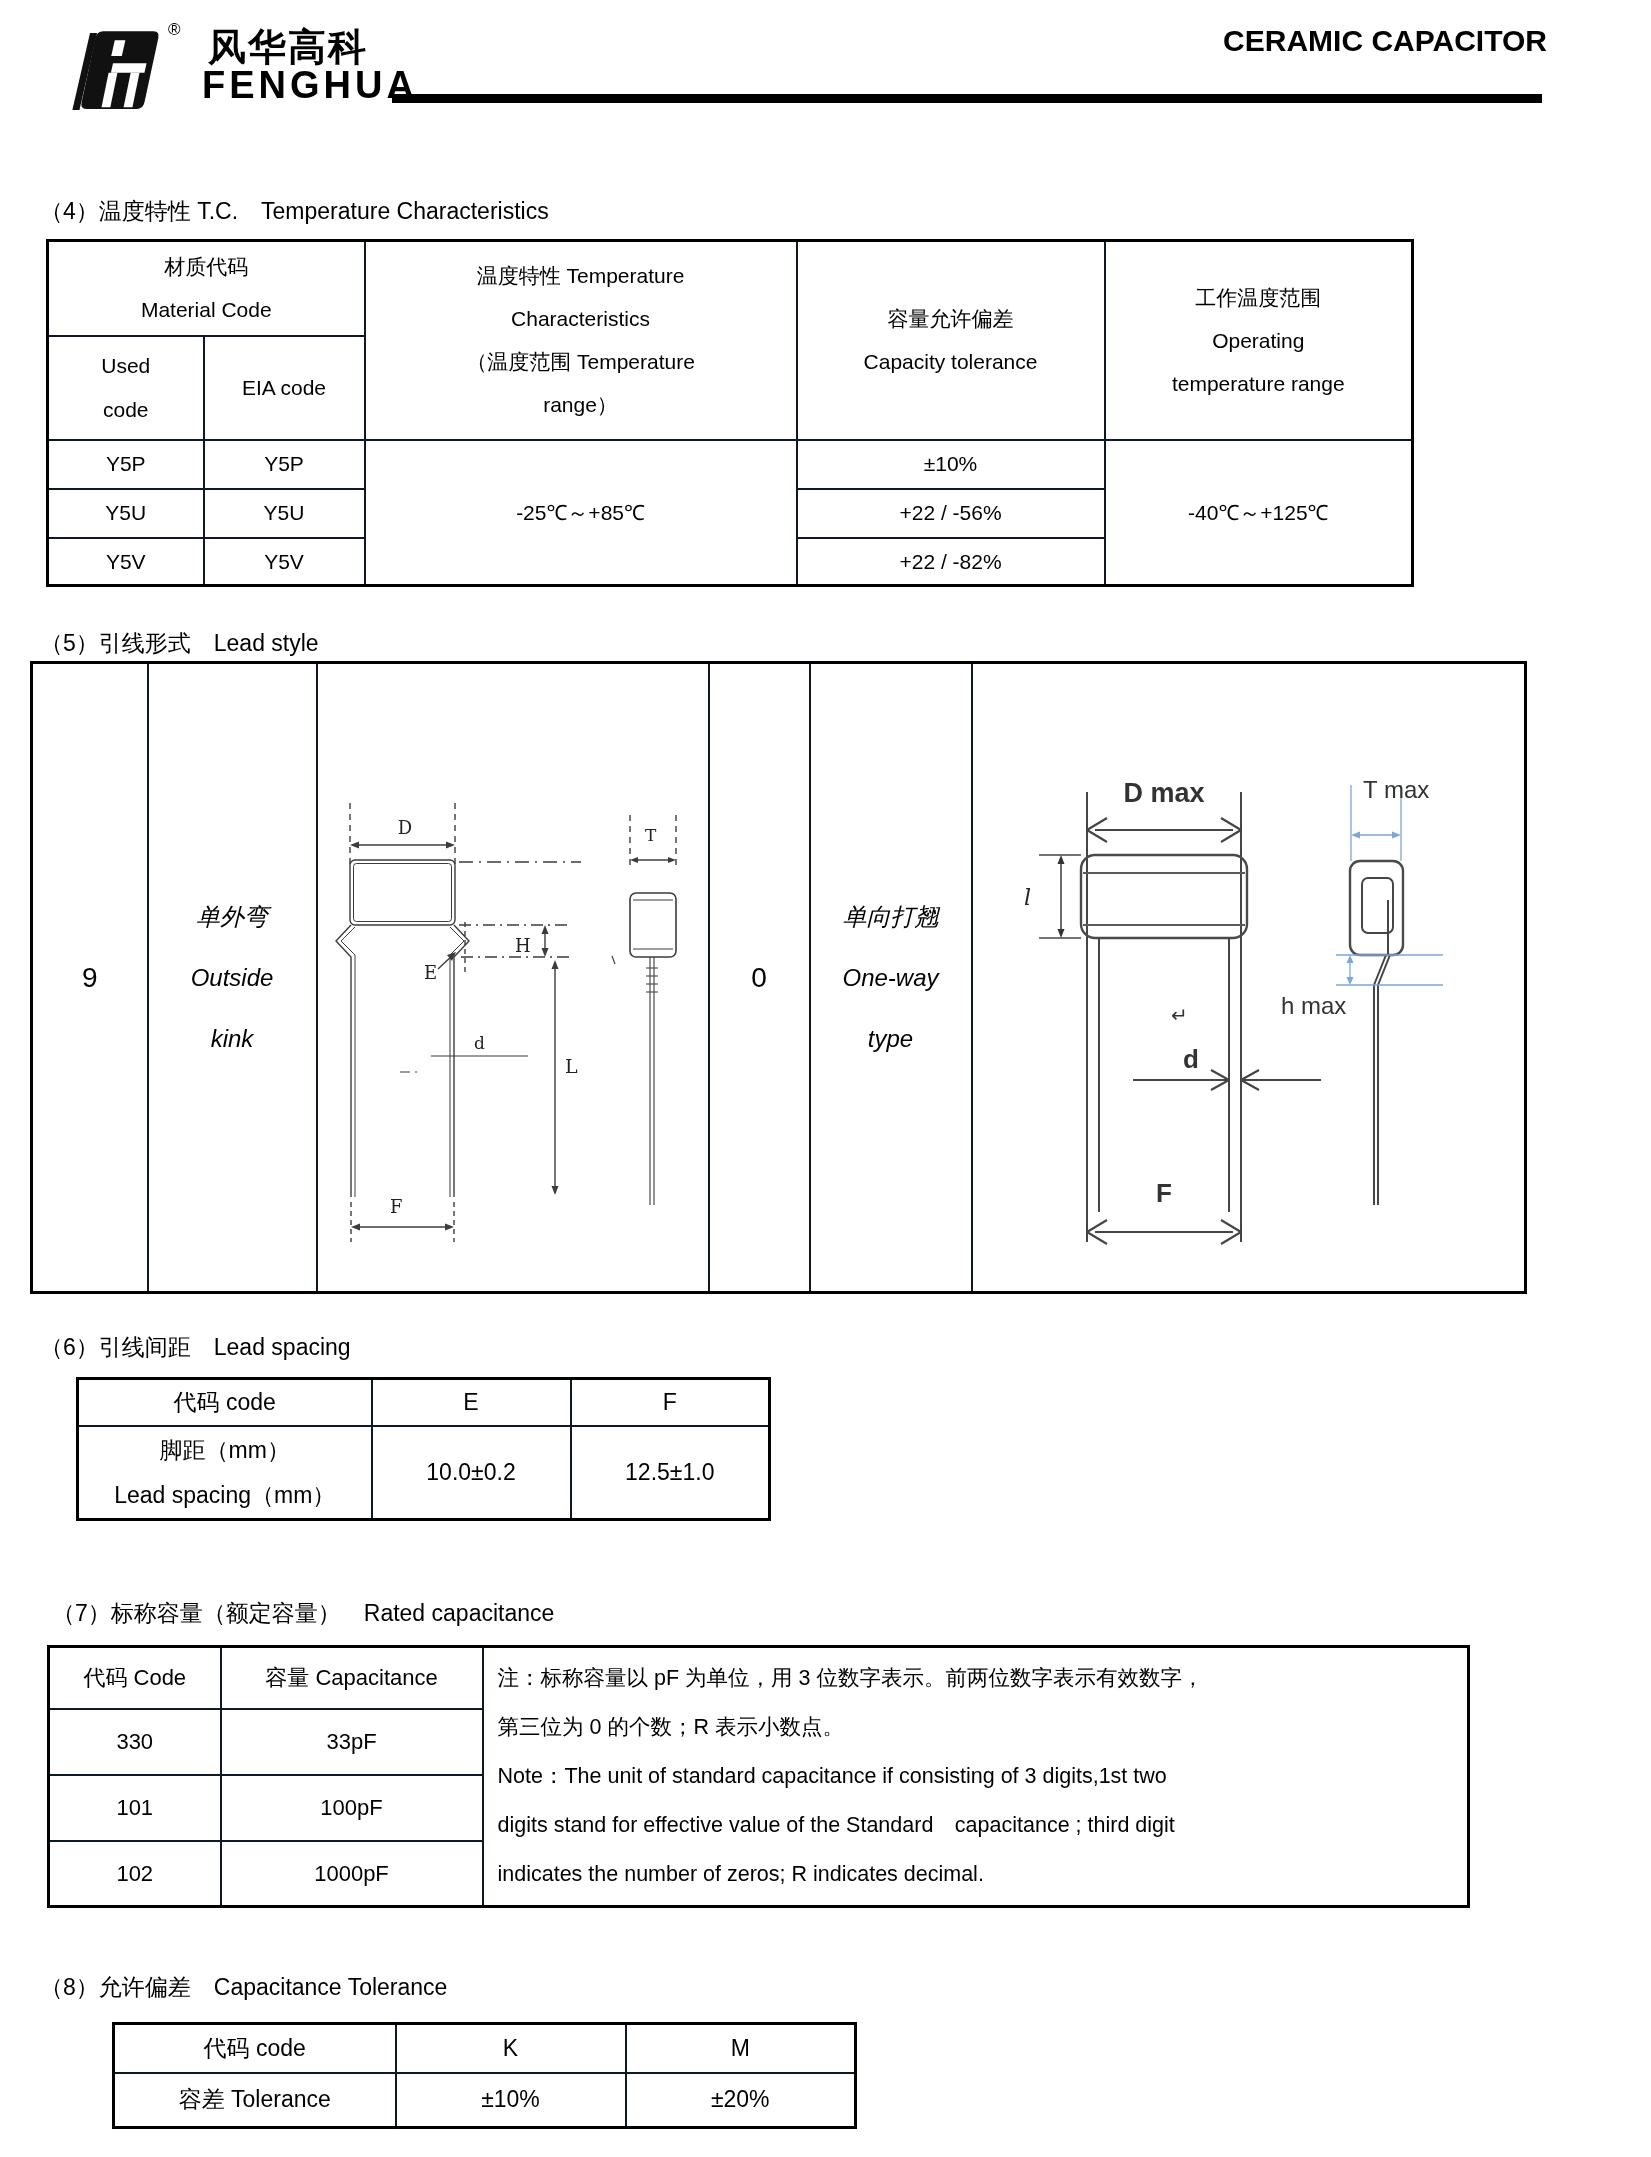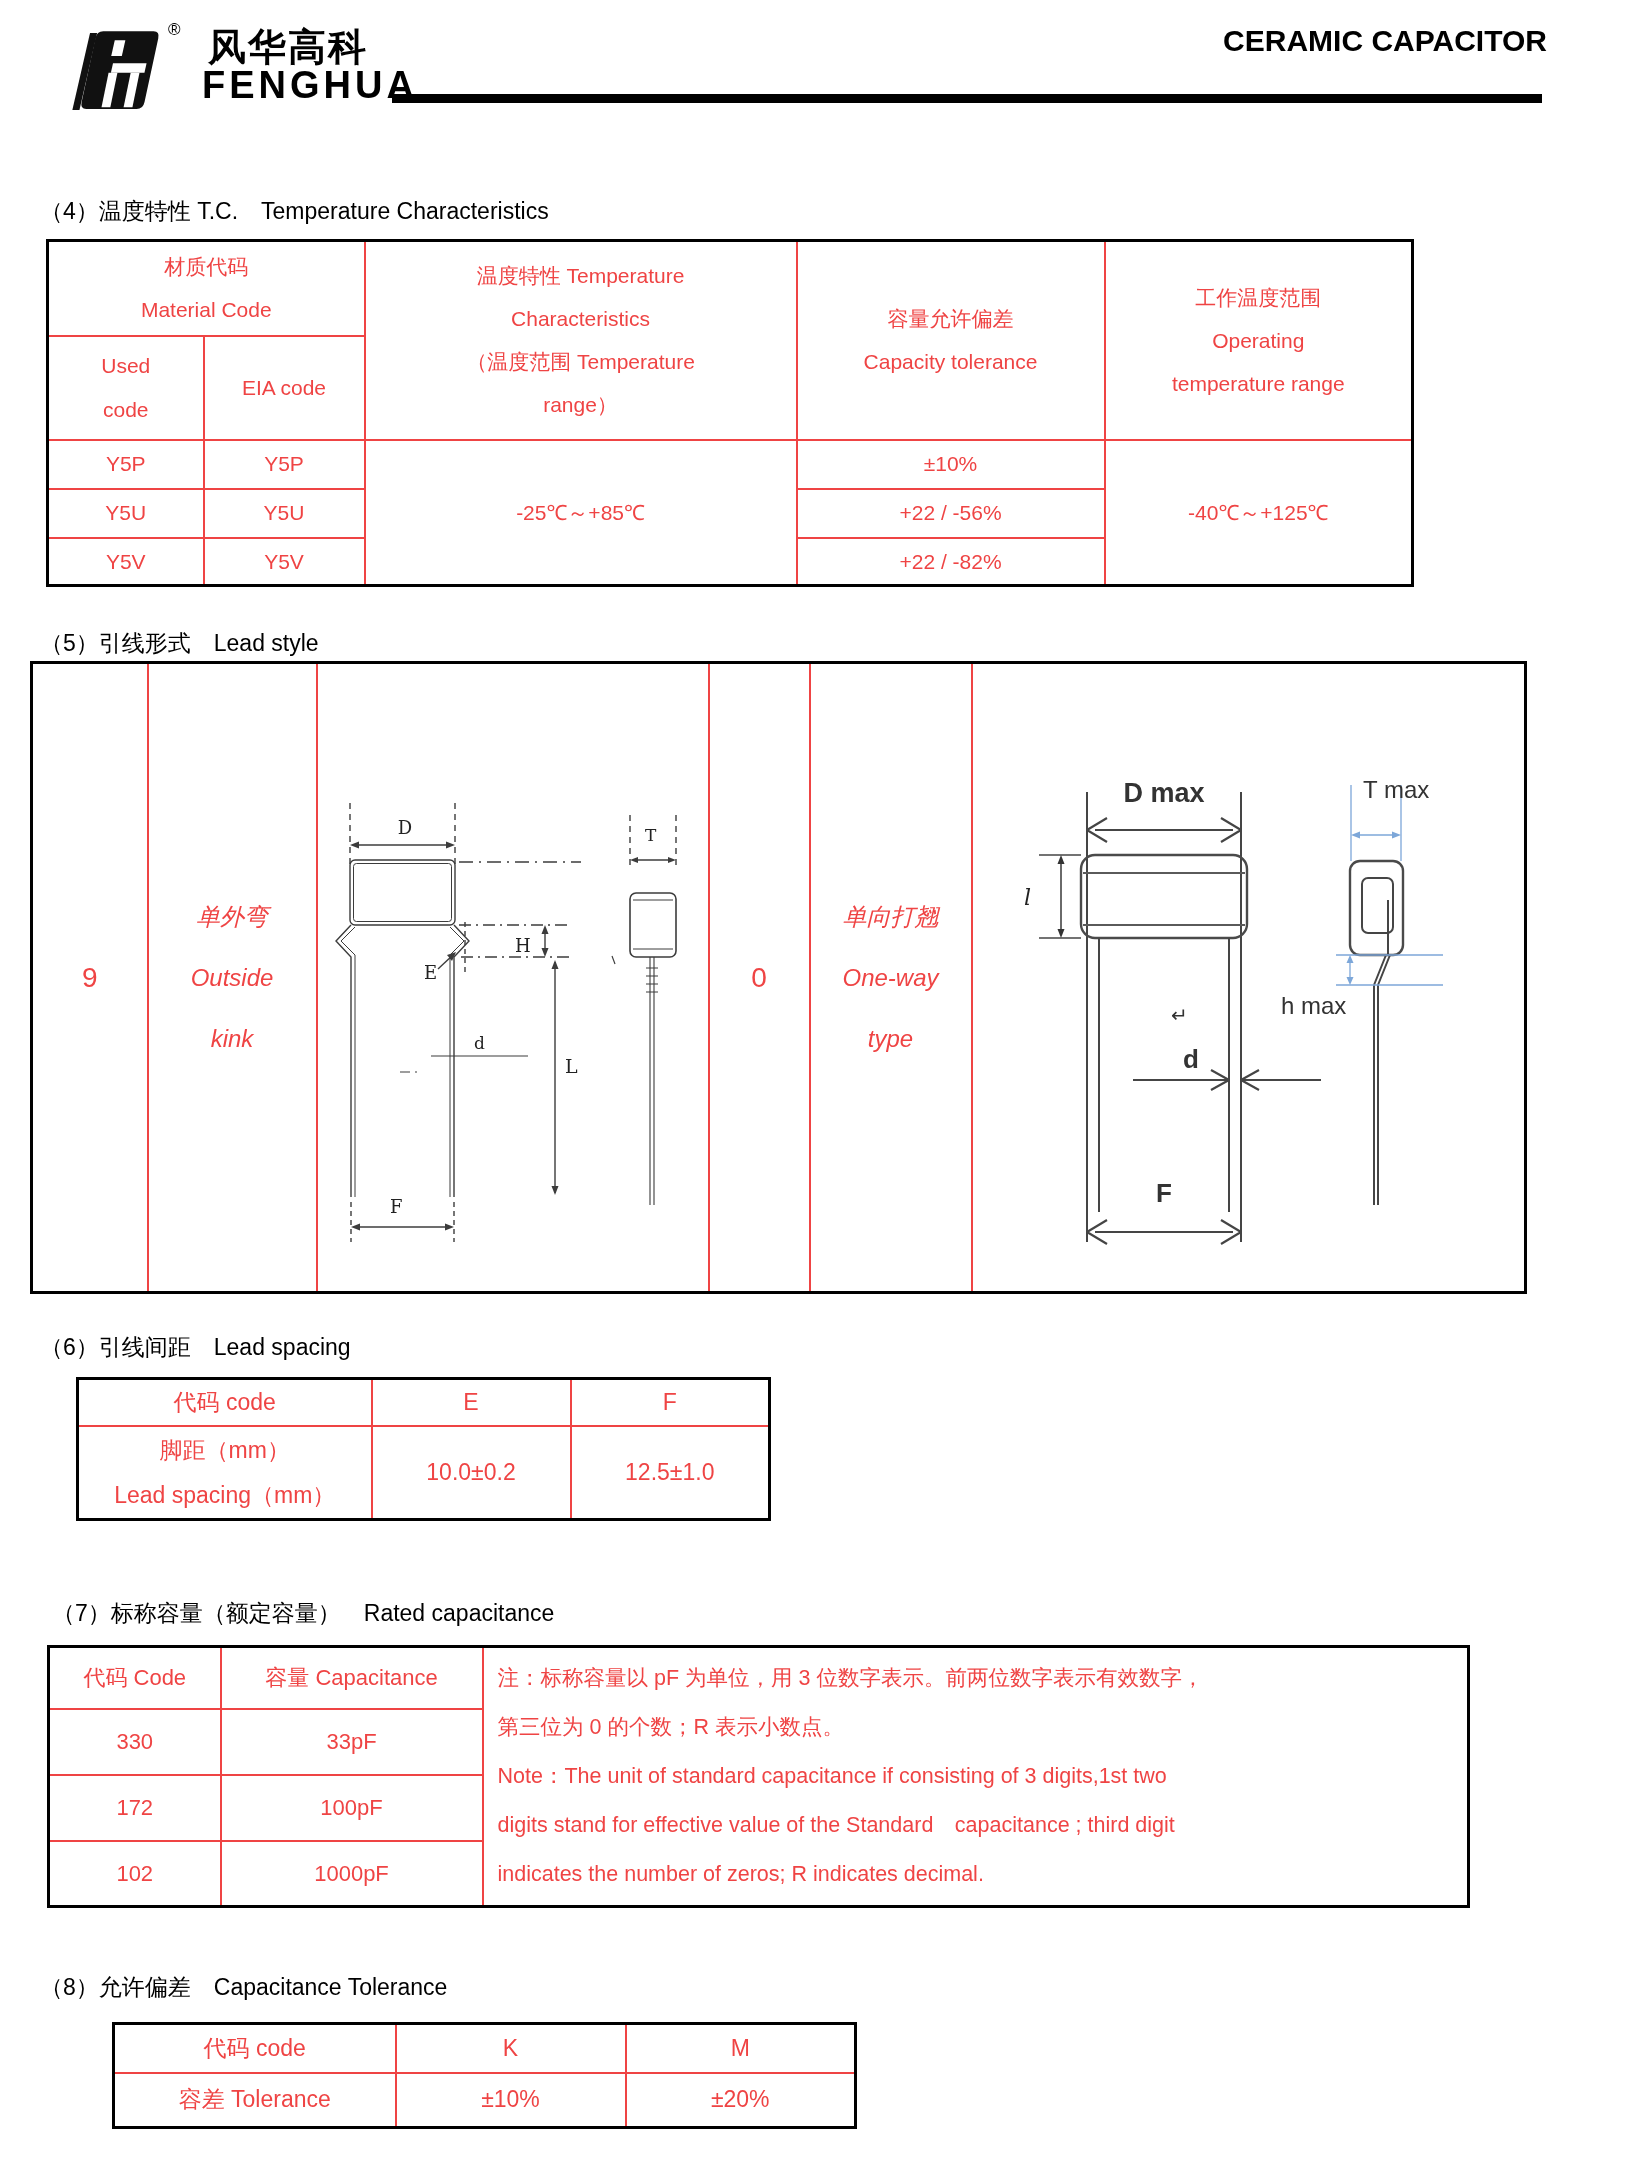--- a/index.html
+++ b/index.html
@@ -1,22 +1,22 @@
 <!DOCTYPE html>
 <html><head>
 <meta charset="utf-8">
 <style>
   html,body{margin:0;padding:0;background:#fff;}
   .page{position:relative;width:1651px;height:2157px;background:#fff;overflow:hidden;
         font-family:"Liberation Sans",sans-serif;color:#000;}
   .abs{position:absolute;}
   .heading{font-size:23px;color:#000;white-space:pre;}
   table{border-collapse:collapse;table-layout:fixed;border:3px solid #000;}
-  td{border:2px solid #ef4444;text-align:center;vertical-align:middle;
-     white-space:pre-line;font-size:21px;line-height:2.05;padding:0;color:#ef4444;}
+  td{border:2px solid #0f172a;text-align:center;vertical-align:middle;
+     white-space:pre-line;font-size:21px;line-height:2.05;padding:0;color:#000000;}
   .t5 td.codecell{font-size:28px;}
   .t5 td.footcell{font-size:24px;line-height:2.55;font-style:italic;}
   .t5 td.hdr{font-size:22px;line-height:2.3;}
   .t6 td{font-size:23px;line-height:1.95;}
   .t7 td{font-size:22px;}
   .t7 td.note{text-align:left;vertical-align:middle;padding:6px 10px 6px 14px;
               font-size:21.5px;line-height:2.28;}
   .t8 td{font-size:23px;}
   .logo-cn{font-size:38px;font-weight:bold;letter-spacing:2px;}
   .logo-en{font-size:38px;font-weight:600;letter-spacing:4px;}
@@ -259,21 +259,21 @@
 第三位为 0 的个数；R 表示小数点。
 Note：The unit of standard capacitance if consisting of 3 digits,1st two
 digits stand for effective value of the Standard　capacitance ; third digit
 indicates the number of zeros; R indicates decimal.</td>
     </tr>
     <tr style="height:61px">
       <td>330</td>
       <td>33pF</td>
     </tr>
     <tr style="height:61px">
-      <td>172</td>
+      <td>101</td>
       <td>100pF</td>
     </tr>
     <tr style="height:61px">
       <td>102</td>
       <td>1000pF</td>
     </tr>
     </tbody>
   </table>
 
   <div class="abs heading" style="left:40px;top:1972px">（8）允许偏差　Capacitance Tolerance</div>

